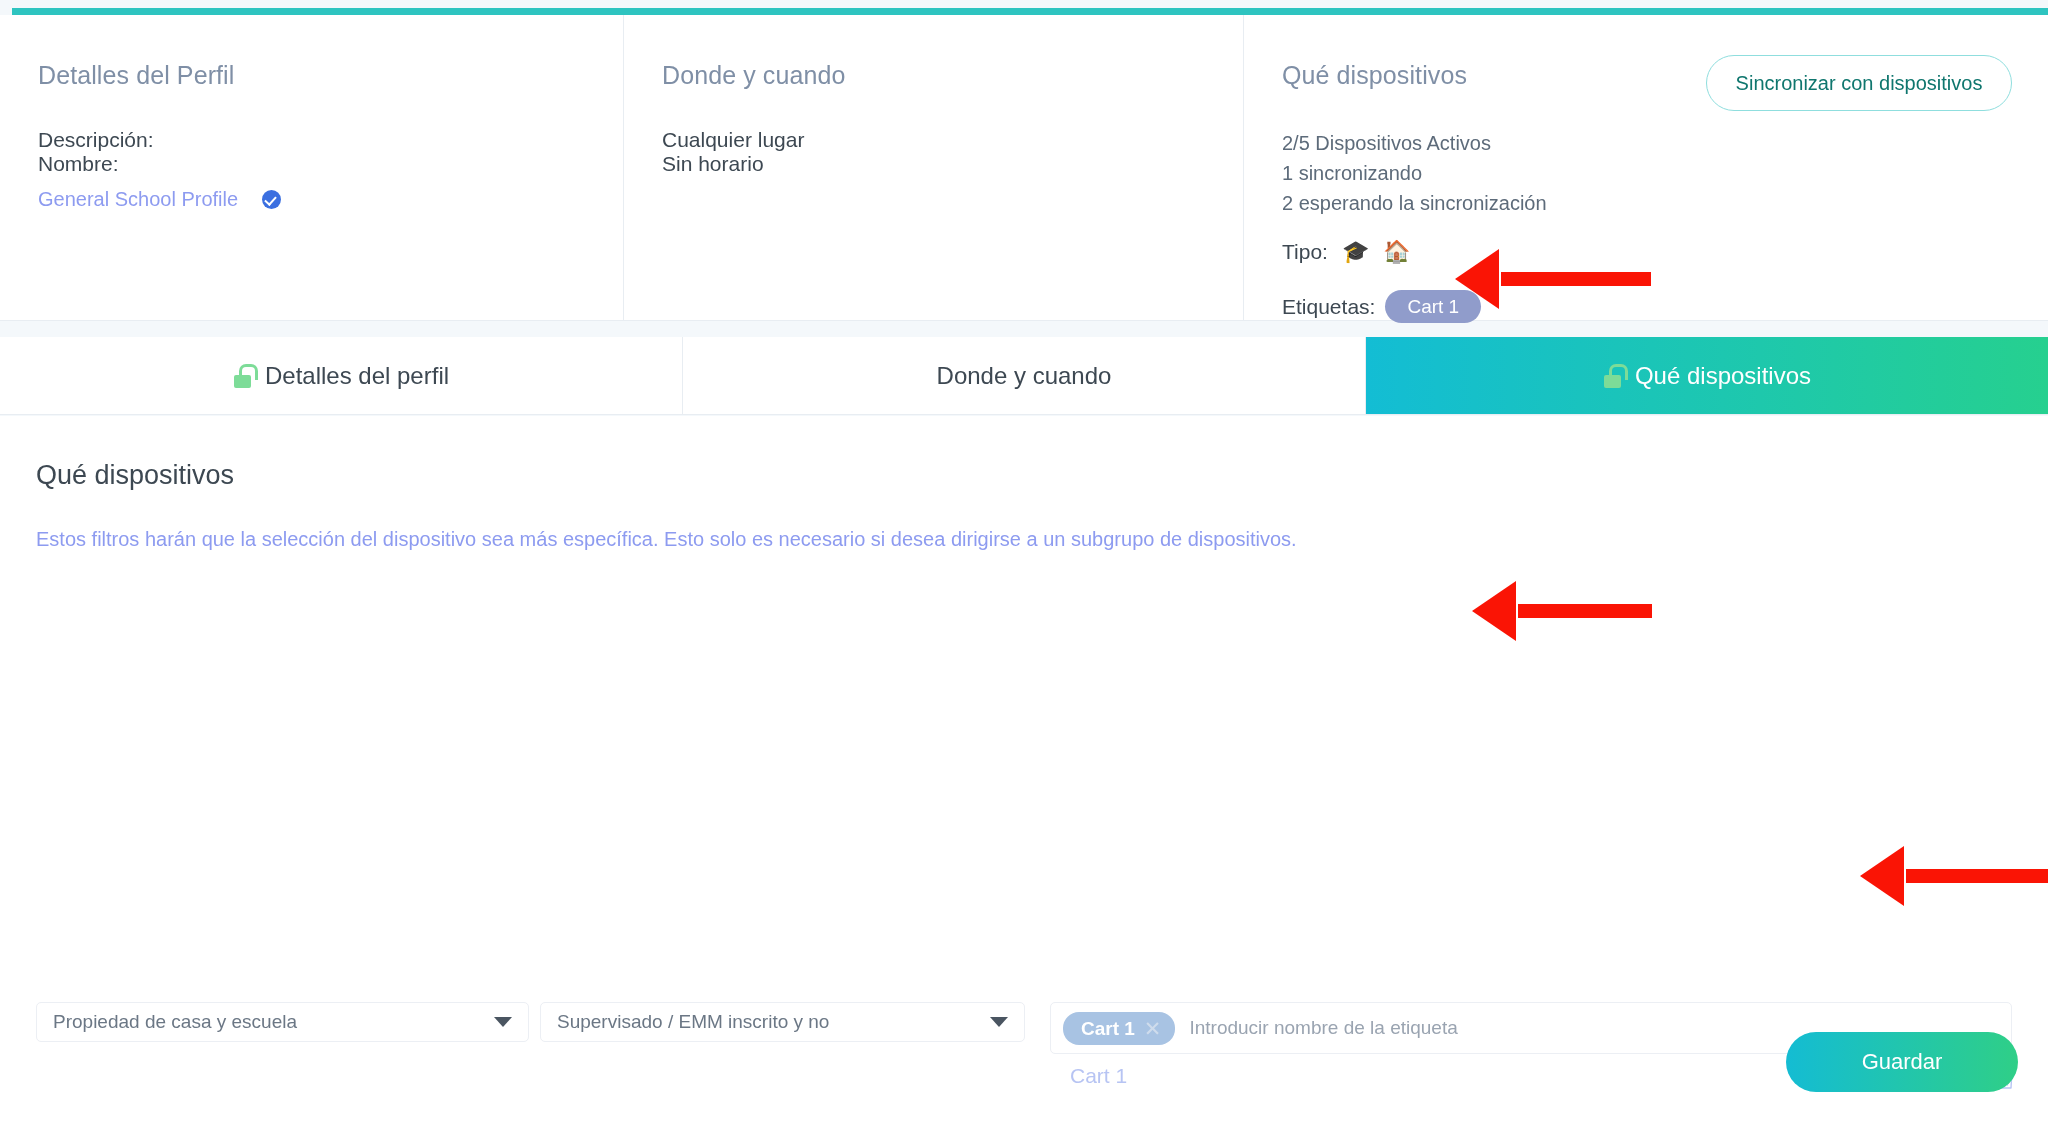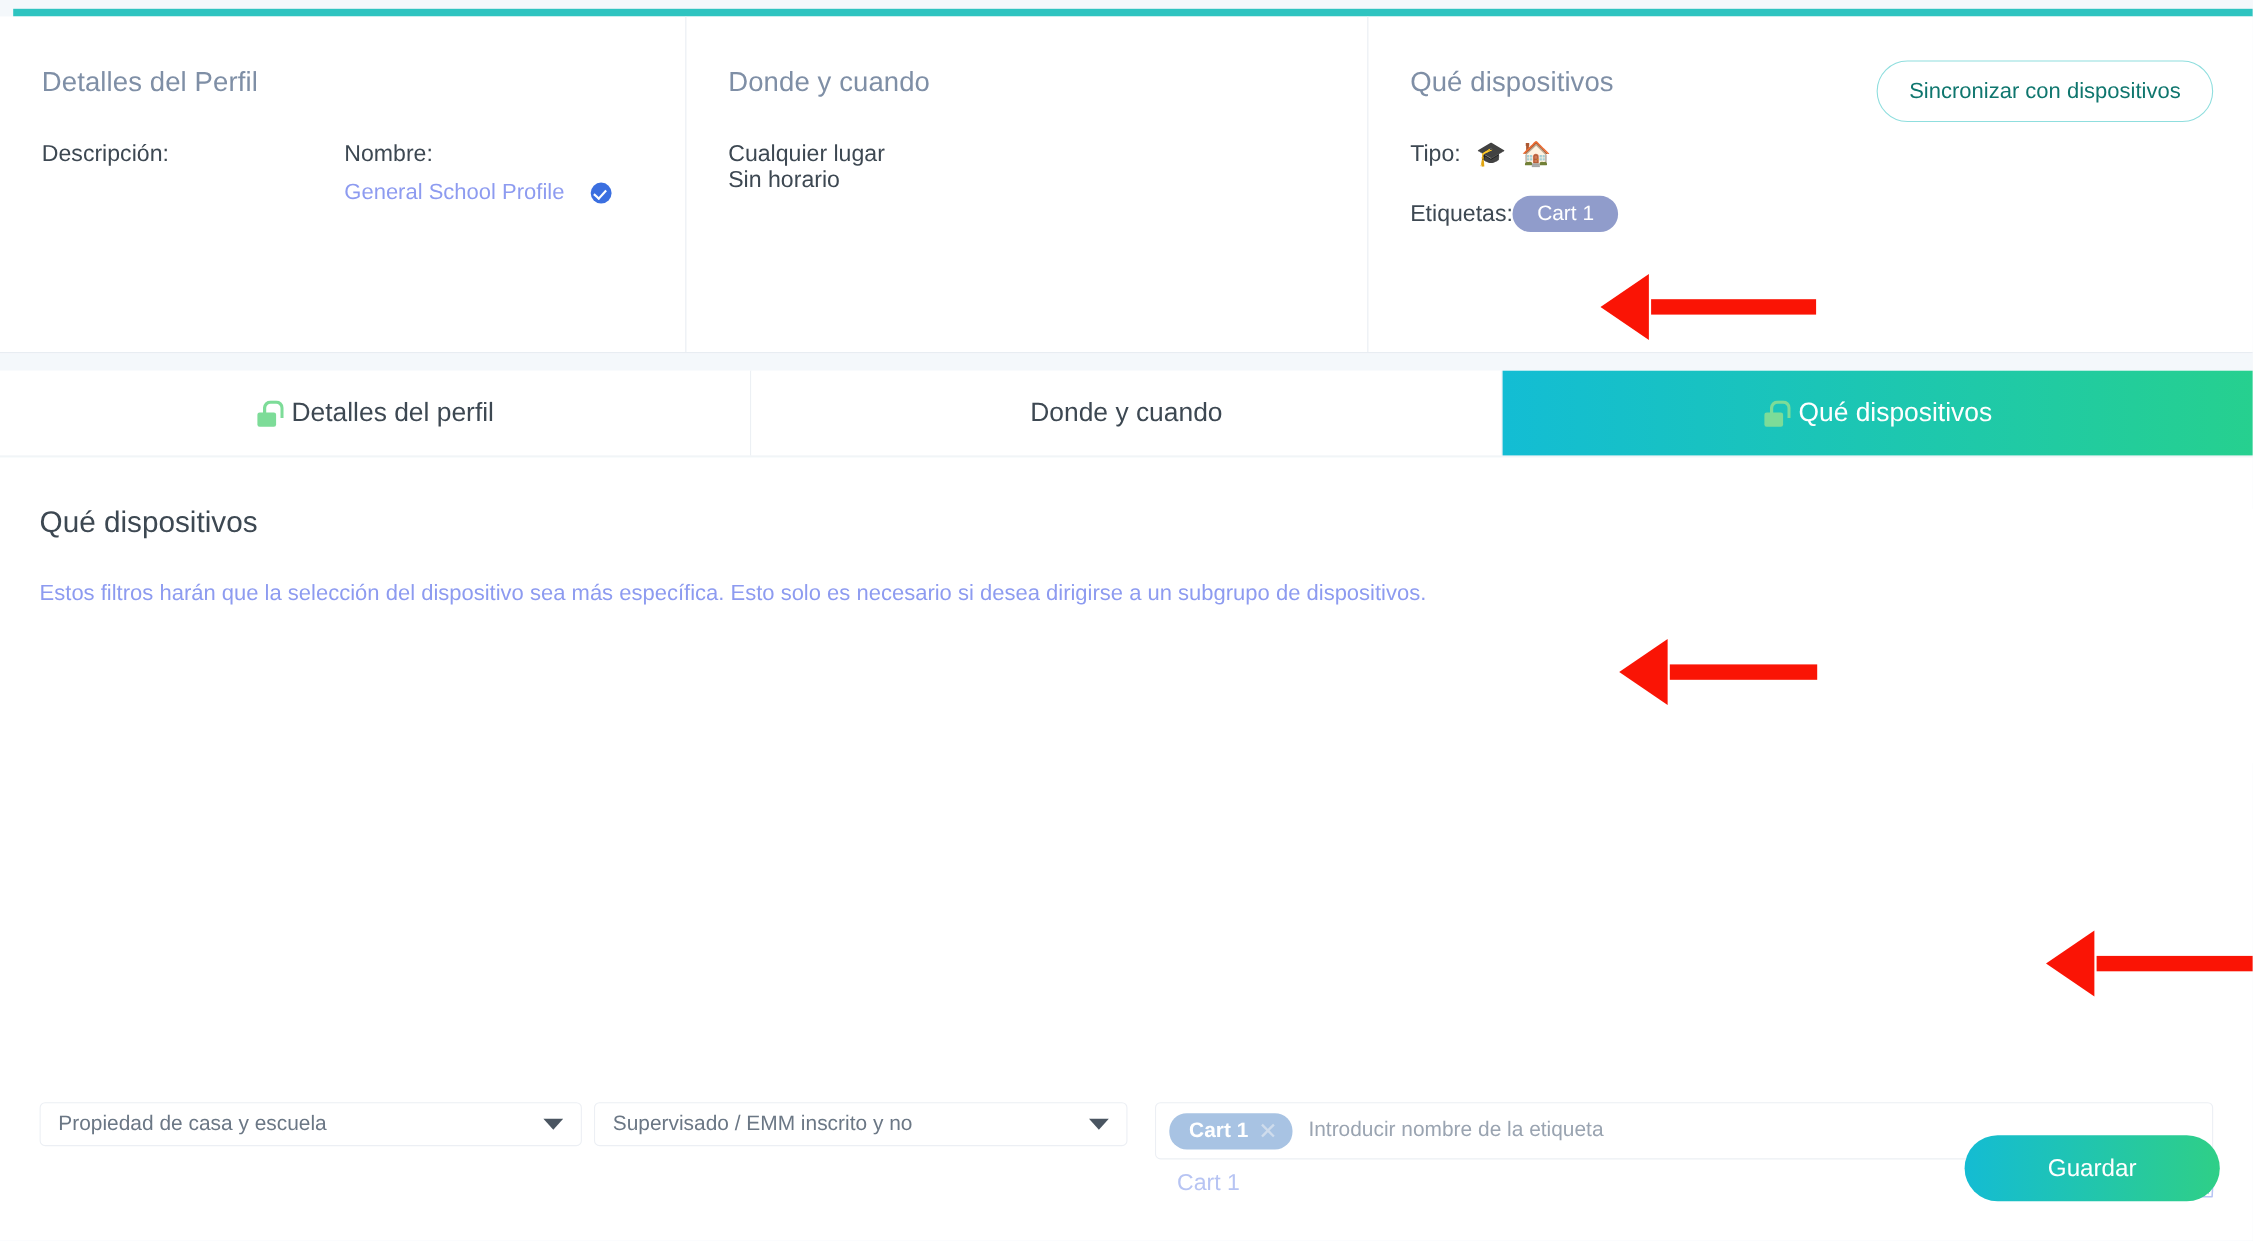--- a/index.html
+++ b/index.html
@@ -45,21 +45,21 @@
   .col-where   { width: 620px; border-right: 1px solid #e8edf2; }
   .col-devices { flex: 1; }
 
   .col-title {
     font-size: 25px;
     color: #7f8fa6;
     font-weight: 400;
     letter-spacing: .1px;
     margin-bottom: 38px;
   }
-  .field-row { display: flex; }
+  .field-row { display: flex; flex-direction: column; }
   .field-label {
     font-size: 21px;
     color: #3d4852;
     width: 275px;
   }
   .field-block { font-size: 21px; color: #3d4852; }
   .field-value {
     font-size: 20px;
     color: #8d9bf0;
     margin-top: 12px;
@@ -100,21 +100,21 @@
     gap: 14px;
     margin-top: 22px;
     font-size: 21px;
     color: #3d4852;
   }
   .dev-type-row .type-ico { font-size: 22px; color: #7b8ce8; line-height: 1; }
 
   .dev-tag-row {
     display: flex;
     align-items: center;
-    gap: 0;
+    gap: 10px;
     margin-top: 26px;
     font-size: 21px;
     color: #3d4852;
   }
   .chip-lavender {
     background: #909ccb;
     color: #ffffff;
     font-size: 19px;
     border-radius: 18px;
     padding: 7px 22px;
@@ -343,20 +343,25 @@
     <div class="summary-col col-where">
       <div class="col-title">Donde y cuando</div>
       <div class="where-values">
         <div>Cualquier lugar</div>
         <div>Sin horario</div>
       </div>
     </div>
 
     <div class="summary-col col-devices">
       <div class="col-title">Qué dispositivos</div>
+      <div class="dev-lines">
+        <div class="dev-line">2/5 Dispositivos Activos</div>
+        <div class="dev-line">1 sincronizando</div>
+        <div class="dev-line">2 esperando la sincronización</div>
+      </div>
       <div class="dev-type-row">
         <span>Tipo:</span>
         <span class="type-ico">🎓</span>
         <span class="type-ico">🏠</span>
       </div>
       <div class="dev-tag-row">
         <span>Etiquetas:</span>
         <span class="chip-lavender">Cart 1</span>
       </div>
     </div>

